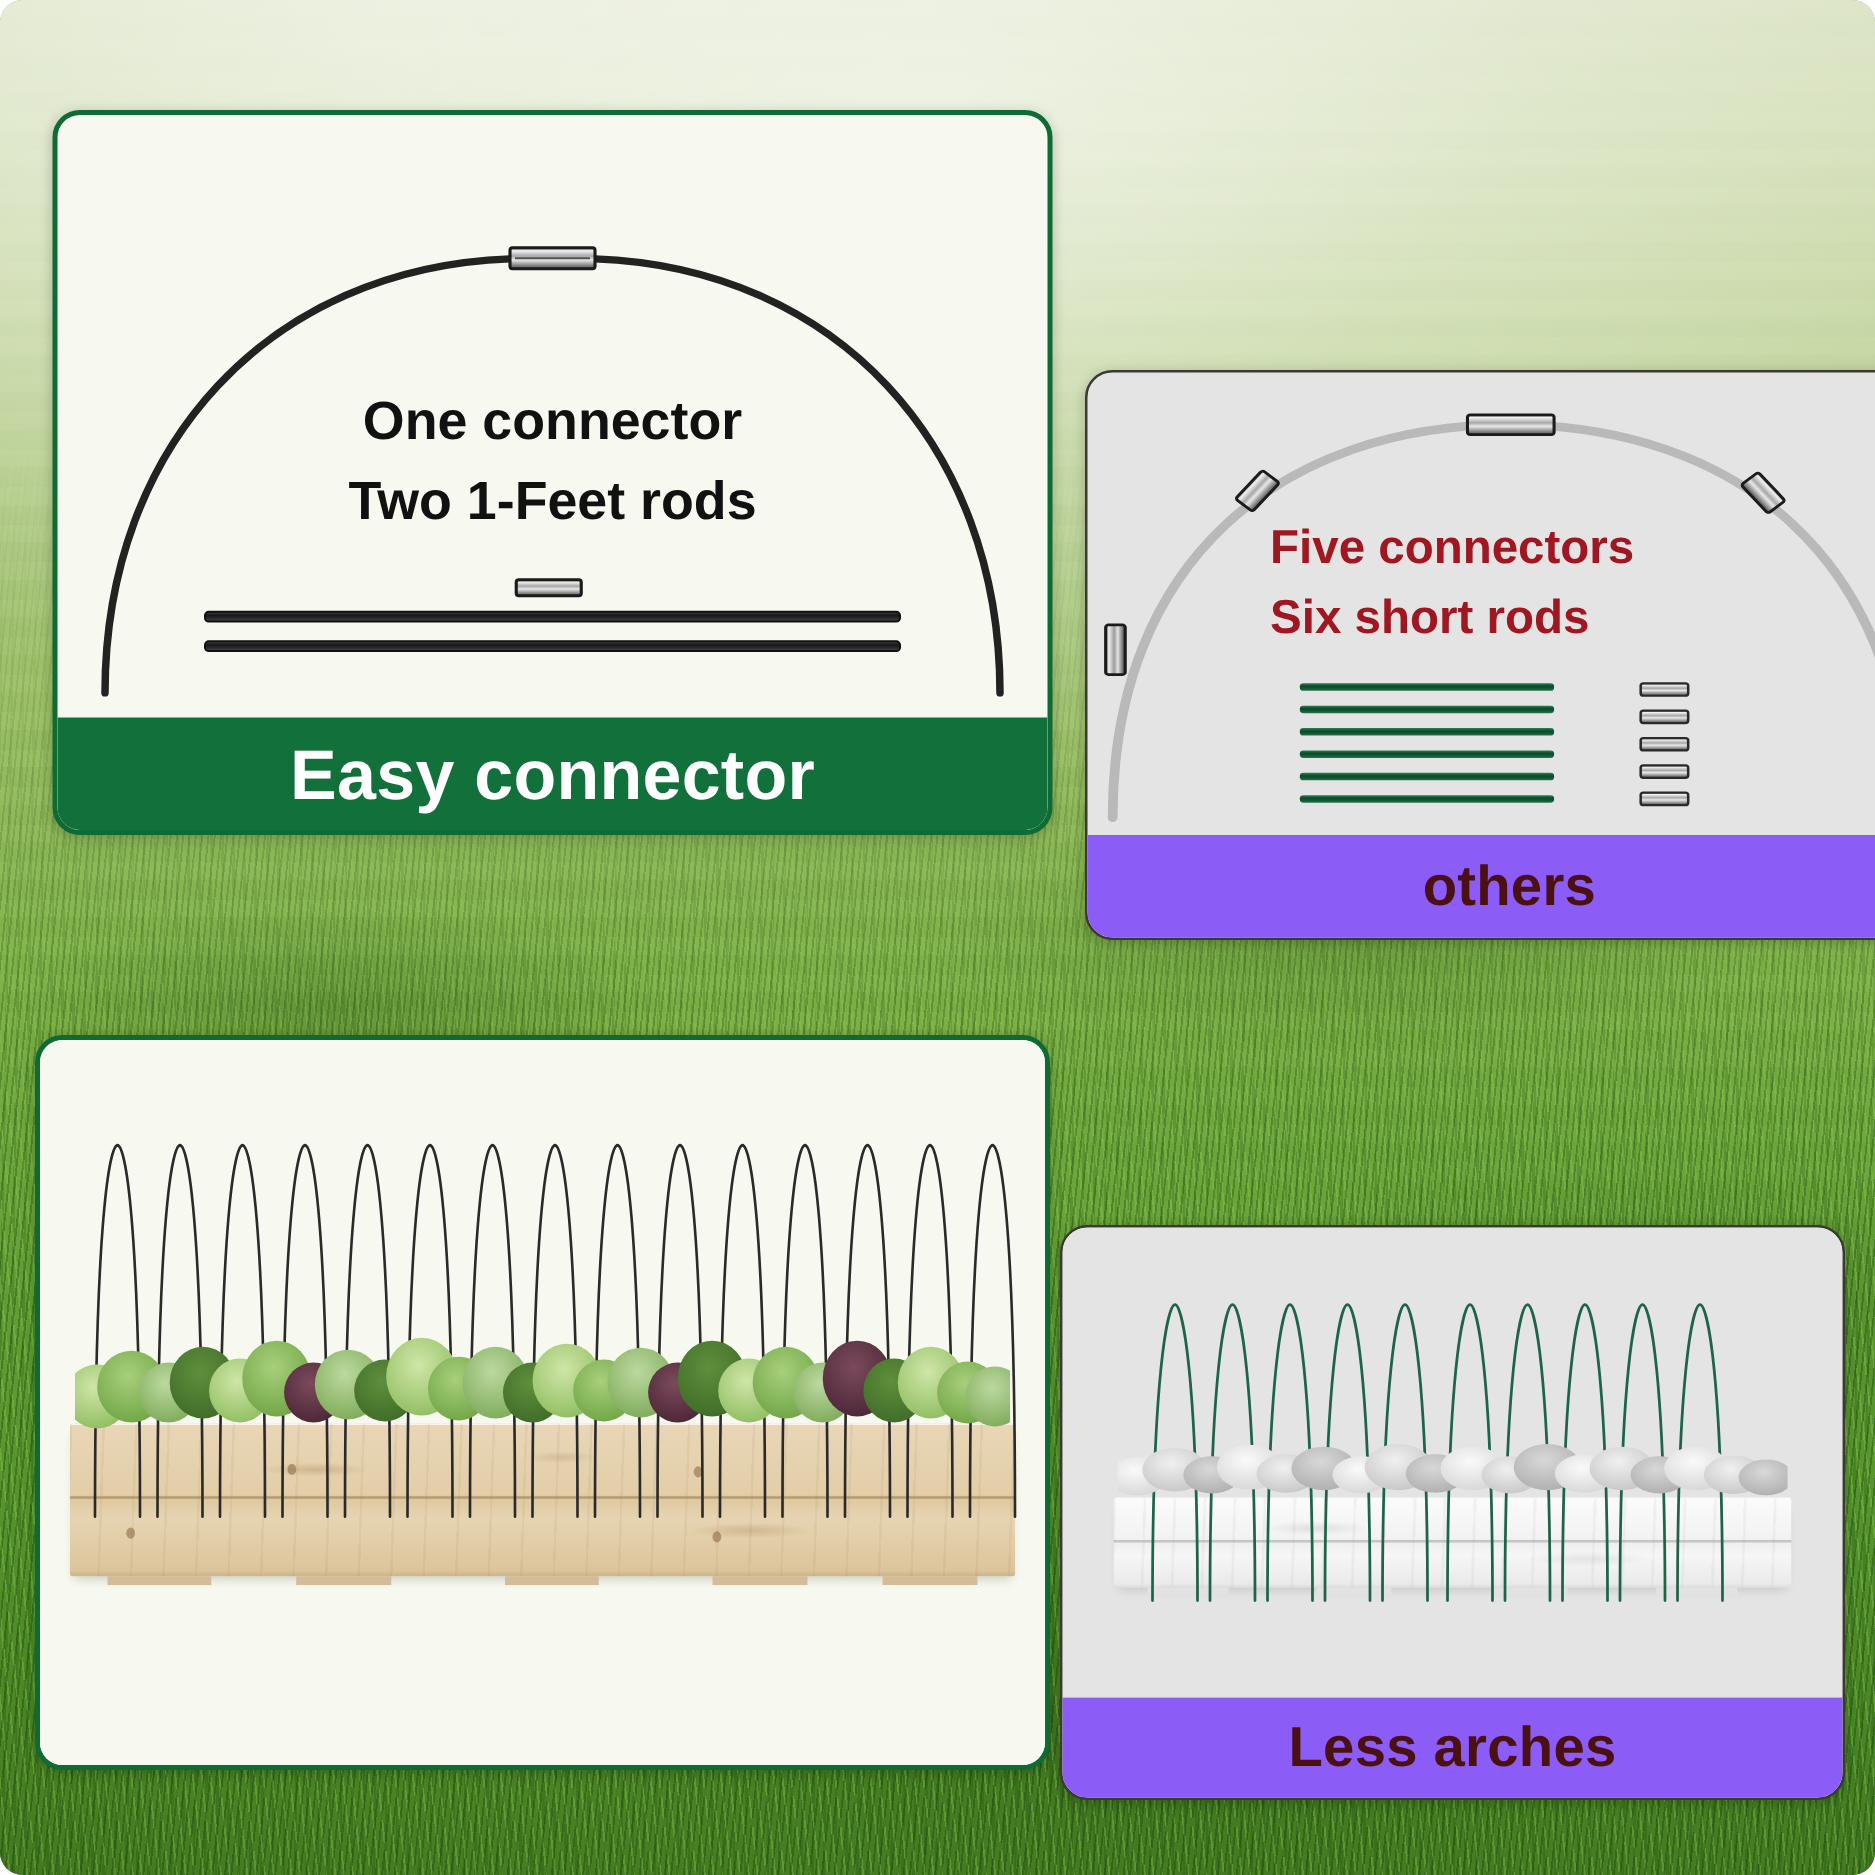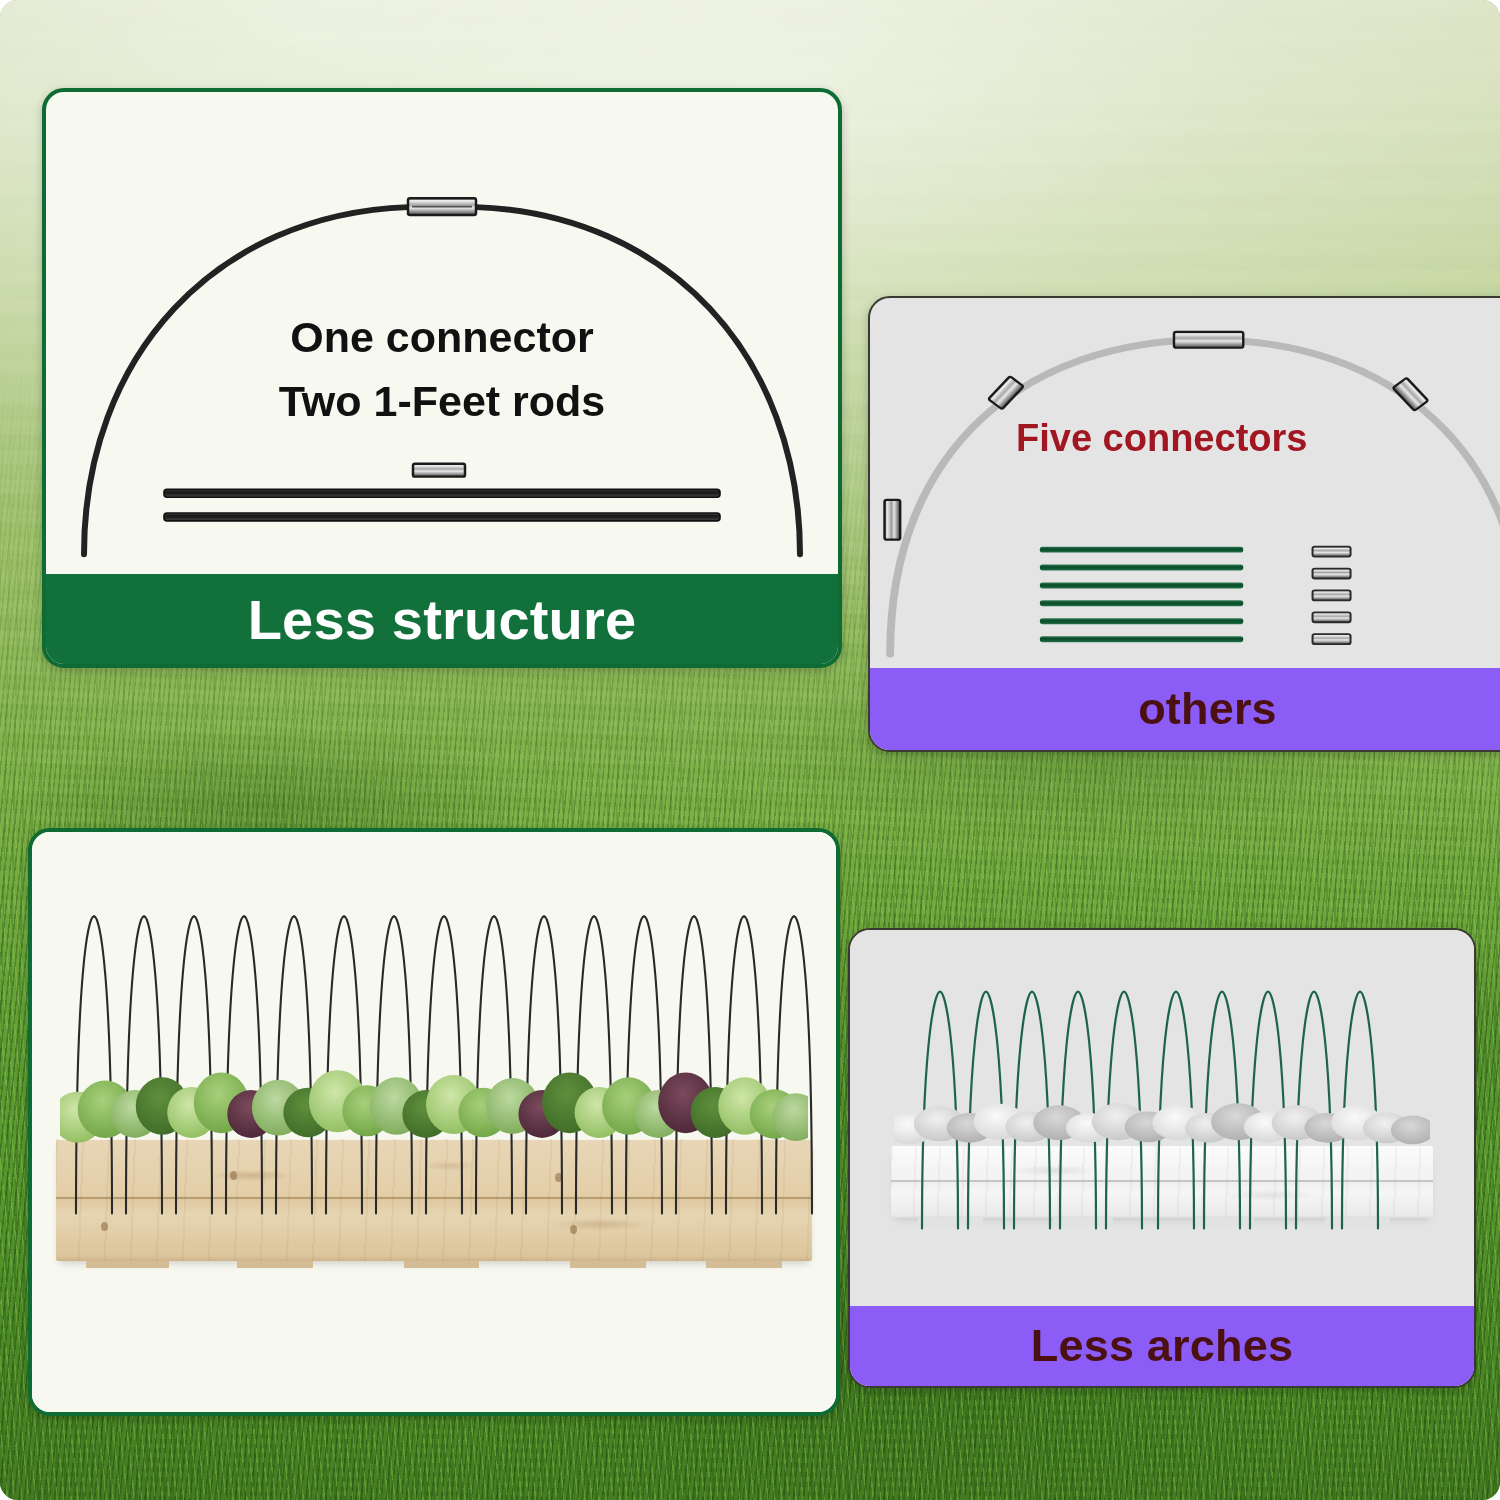--- a/index.html
+++ b/index.html
@@ -137,21 +137,21 @@
   
   #panel-easy-structure { left: 42px;  top: 88px;   width: 800px; height: 580px; }
   #panel-easy-structure .panel-footer { height: 90px; font-size: 56px; }
 
   #panel-others         { left: 868px; top: 296px;  width: 679px; height: 456px; }
   #panel-others .panel-footer { height: 82px; font-size: 45px; }
 
   #panel-sturdy-arches  { left: 28px;  top: 828px;  width: 812px; height: 588px; }
   #panel-sturdy-arches .panel-footer { height: 92px; font-size: 56px; }
 
-  #panel-less-arches    { left: 848px; top: 928px;  width: 628px; height: 460px; }
+  #panel-less-arches    { left: 848px; top: 980px;  width: 628px; height: 460px; }
   #panel-less-arches .panel-footer { height: 80px; font-size: 45px; }
 
   
   .diagram-text {
     position: absolute;
     z-index: 4;
     font-weight: bold;
     line-height: 1.48;
     white-space: nowrap;
   }
@@ -315,21 +315,21 @@
           <rect x="118" y="428" width="556" height="8" rx="3" fill="none" stroke="#101010" stroke-width="1.6"></rect>
         </g>
       </svg>
 
       <div class="diagram-text text-black" id="easy-caption">
         <div>One connector</div>
         <div>Two 1-Feet rods</div>
       </div>
     </div>
 
-    <div class="panel-footer footer-green">Less structure</div>
+    <div class="panel-footer footer-green">Easy connector</div>
   </div>
 
   <div class="panel other" id="panel-others">
     <div class="panel-body">
 
       <svg class="fill-svg" viewBox="0 0 604 372" preserveAspectRatio="none">
         <defs>
           <linearGradient id="connSilver2" x1="0" y1="0" x2="0" y2="1">
             <stop offset="0%" stop-color="#6e6e6e"></stop>
             <stop offset="14%" stop-color="#f2f2f2"></stop>
@@ -386,20 +386,21 @@
           <rect x="396" y="250" width="34" height="10" rx="2" fill="url(#connSilver2)" stroke="#2a2a2a" stroke-width="1.8"></rect>
           <rect x="396" y="272" width="34" height="10" rx="2" fill="url(#connSilver2)" stroke="#2a2a2a" stroke-width="1.8"></rect>
           <rect x="396" y="294" width="34" height="10" rx="2" fill="url(#connSilver2)" stroke="#2a2a2a" stroke-width="1.8"></rect>
           <rect x="396" y="316" width="34" height="10" rx="2" fill="url(#connSilver2)" stroke="#2a2a2a" stroke-width="1.8"></rect>
           <rect x="396" y="338" width="34" height="10" rx="2" fill="url(#connSilver2)" stroke="#2a2a2a" stroke-width="1.8"></rect>
         </g>
       </svg>
 
       <div class="diagram-text text-red" id="others-caption">
         <div>Five connectors</div>
+        <div>Six short rods</div>
       </div>
     </div>
 
     <div class="panel-footer footer-pink">others</div>
   </div>
 
   <div class="panel good" id="panel-sturdy-arches">
     <div class="panel-body">
       <div class="scene scene-wood">
 

